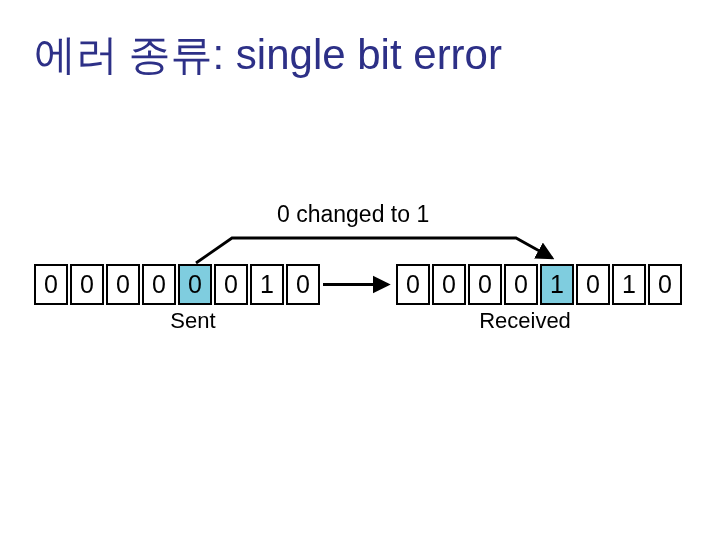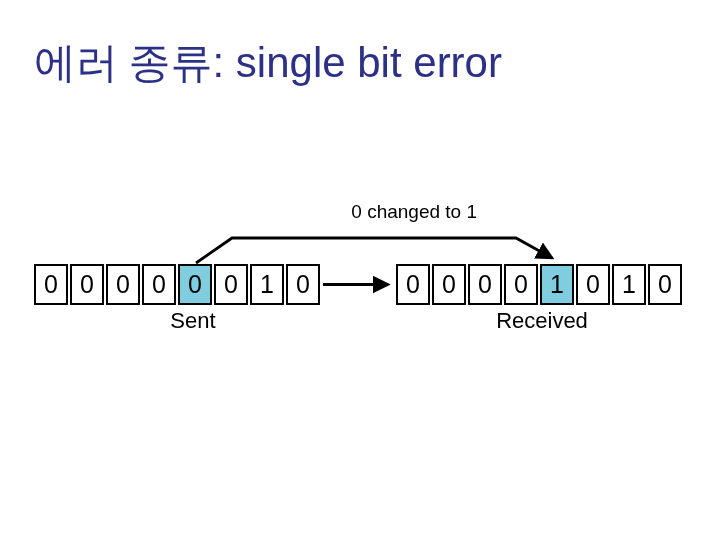--- a/index.html
+++ b/index.html
@@ -14,39 +14,39 @@
     background: var(--bg, #ffffff);
     overflow: hidden;
     font-family: "Liberation Sans", sans-serif;
   }
   .title {
     position: absolute;
     left: 34px;
     top: 38px;
     margin: 0;
     font-weight: normal;
-    line-height: 50px;
+    line-height: 34px;
     color: var(--title, #2d3087);
     white-space: nowrap;
   }
   .t-ko {
     font-family: "Liberation Serif", serif;
     font-size: 42px;
   }
   .t-en {
     font-family: "Liberation Sans", sans-serif;
     font-size: 42px;
   }
   .annotation {
     position: absolute;
     left: 277px;
     top: 201px;
     width: 200px;
-    text-align: right;
-    font-size: 19px;
+    text-align: left;
+    font-size: 23px;
     color: #000000;
   }
   .arrows {
     position: absolute;
     left: 0;
     top: 0;
     pointer-events: none;
   }
   .bitrow {
     position: absolute;
@@ -73,21 +73,21 @@
   }
   .rowlabel {
     position: absolute;
     top: 308px;
     width: 286px;
     text-align: center;
     font-size: 22px;
     color: #000000;
   }
   .sent-label { left: 50px; }
-  .recv-label { left: 399px; }
+  .recv-label { left: 382px; }
 </style>
 </head>
 <body>
 
 <div class="slide">
 
   <h1 class="title"><span class="t-ko">에러 종류</span><span class="t-en">: single bit error</span></h1>
 
   <div class="annotation">0 changed to 1</div>
 

